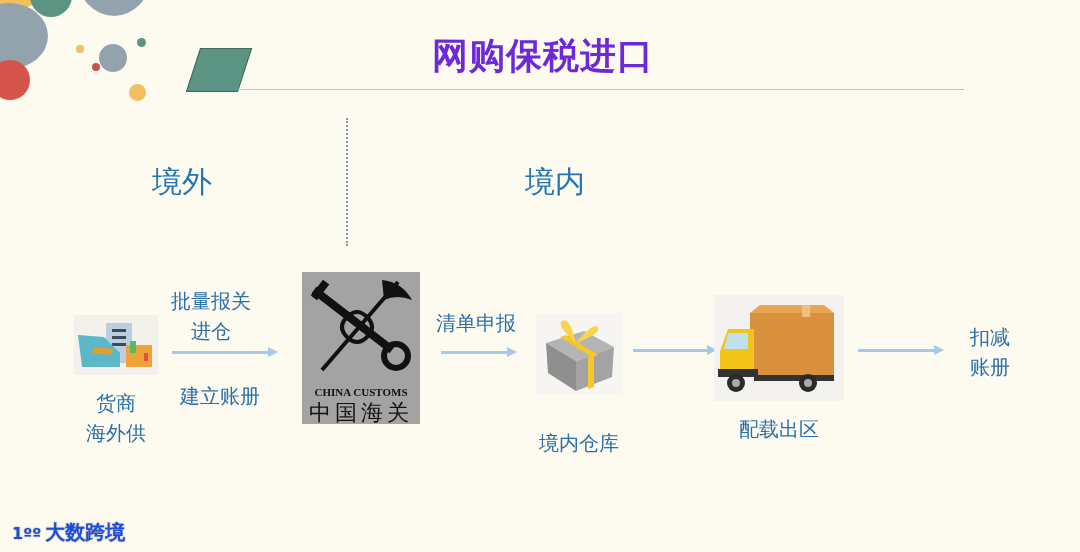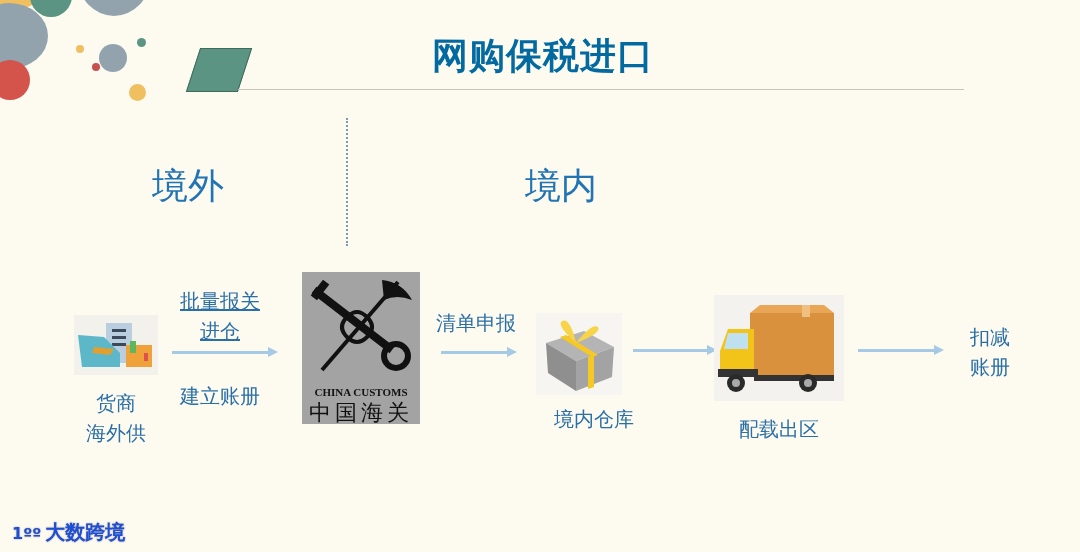--- a/index.html
+++ b/index.html
@@ -1,23 +1,23 @@
 <!DOCTYPE html>
 <html><head>
 <meta charset="utf-8">
 <style>
   html, body { margin:0; padding:0; }
   body { width:1080px; height:552px; background:#fdfaf0; position:relative; overflow:hidden;
          font-family:"DejaVu Sans","Liberation Sans",sans-serif; }
   .abs { position:absolute; }
   .dot { position:absolute; border-radius:50%; }
-  .title { position:absolute; left:432px; top:32px; font-size:36px; font-weight:bold; color:#0369a1; letter-spacing:1px; }
+  .title { position:absolute; left:432px; top:32px; font-size:36px; font-weight:bold; color:#6d28d9; letter-spacing:1px; }
   .title-rule { position:absolute; left:238px; top:89px; width:726px; height:1px; background:#c8c4bc; }
   .parallelogram { position:absolute; left:193px; top:48px; width:50px; height:42px; background:#5b9483; transform:skewX(-18deg); border:1px solid #3f6a5c; }
-  .region { position:absolute; font-size:36px; color:#2274b5; }
+  .region { position:absolute; font-size:30px; color:#2274b5; }
   .divider { position:absolute; left:346px; top:118px; height:128px; border-left:2px dotted #7a9ab8; }
   .lbl { position:absolute; font-size:20px; color:#2a6fa8; text-align:center; line-height:30px; }
   .arrow { position:absolute; height:3px; background:#a6c9e6; }
   .arrow::after { content:""; position:absolute; right:-8px; top:-4px; border-left:10px solid #a6c9e6; border-top:5px solid transparent; border-bottom:5px solid transparent; }
   .iconbox { position:absolute; background:#f3f1ec; }
   .watermark { position:absolute; left:12px; top:519px; font-size:20px; color:#1d4ed8; text-shadow:0 0 2px #b9b4aa, 0 0 1px #b9b4aa; font-weight:bold; }
 </style>
 </head>
 <body>
 
@@ -53,21 +53,21 @@
     <rect x="52" y="30" width="26" height="22" fill="#f0a23a"></rect>
     <rect x="56" y="26" width="6" height="12" fill="#5cb85c"></rect>
     <rect x="70" y="38" width="4" height="8" fill="#e05050"></rect>
   </svg>
 </div>
 <div class="lbl" style="left:66px;top:388px;width:100px;">
   <div>货商</div>
   <div>海外供</div>
 </div>
 
-<div class="lbl" style="left:160px;top:286px;width:120px;text-decoration:underline;">
+<div class="lbl" style="left:151px;top:286px;width:120px;">
   <div>批量报关</div>
   <div>进仓</div>
 </div>
 <div class="arrow" style="left:172px;top:351px;width:98px;"></div>
 <div class="lbl" style="left:160px;top:381px;width:120px;">建立账册</div>
 
 <div class="abs" style="left:302px;top:272px;width:118px;height:152px;background:#a3a3a3;">
   <svg width="118" height="110" viewBox="0 0 118 110">
     <line x1="12" y1="18" x2="90" y2="78" stroke="#111" stroke-width="8"></line>
     <rect x="14" y="8" width="8" height="20" fill="#111" transform="rotate(38 18 18)"></rect>
@@ -87,21 +87,21 @@
   <svg width="86" height="82" viewBox="0 0 86 82">
     <polygon points="10,30 48,18 78,34 40,48" fill="#b4b4b4"></polygon>
     <polygon points="10,30 40,48 40,78 12,60" fill="#8f8f8f"></polygon>
     <polygon points="40,48 78,34 76,64 40,78" fill="#a3a3a3"></polygon>
     <polygon points="24,24 30,22 62,42 56,44" fill="#f5c825"></polygon>
     <polygon points="52,44 58,42 58,74 52,76" fill="#f5c825"></polygon>
     <path d="M40 30 q-20 -18 -14 -22 q8 -4 14 22z" fill="#f7d448"></path>
     <path d="M40 30 q16 -20 22 -16 q4 6 -22 16z" fill="#f7d448"></path>
   </svg>
 </div>
-<div class="lbl" style="left:524px;top:404px;width:110px;text-align:right;">
+<div class="lbl" style="left:524px;top:428px;width:110px;">
   <div>境内仓库</div>
 </div>
 
 <div class="arrow" style="left:633px;top:349px;width:76px;"></div>
 
 <div class="iconbox" style="left:714px;top:295px;width:130px;height:106px;background:#f4f2ee;">
   <svg width="130" height="106" viewBox="0 0 130 106">
     <rect x="36" y="18" width="84" height="62" fill="#d9913e"></rect>
     <polygon points="36,18 120,18 110,10 46,10" fill="#e8a656"></polygon>
     <rect x="88" y="10" width="8" height="12" fill="#f0c080"></rect>

